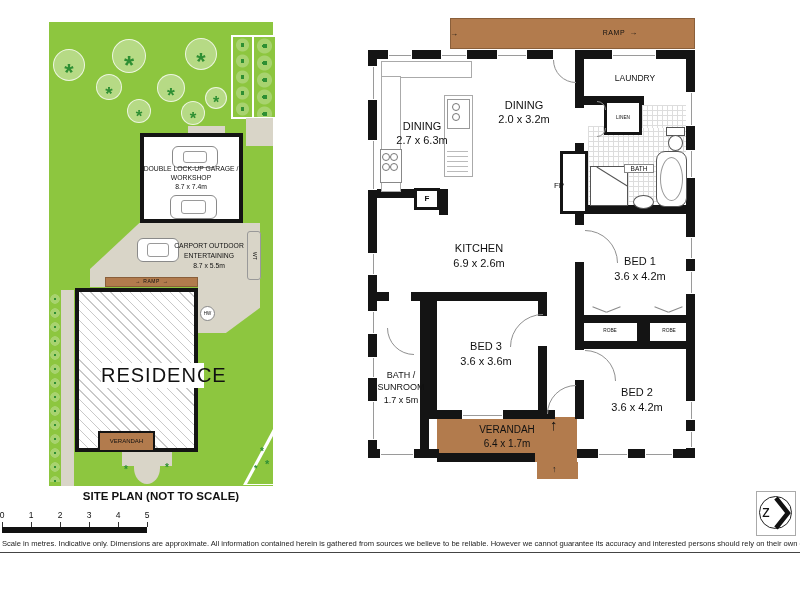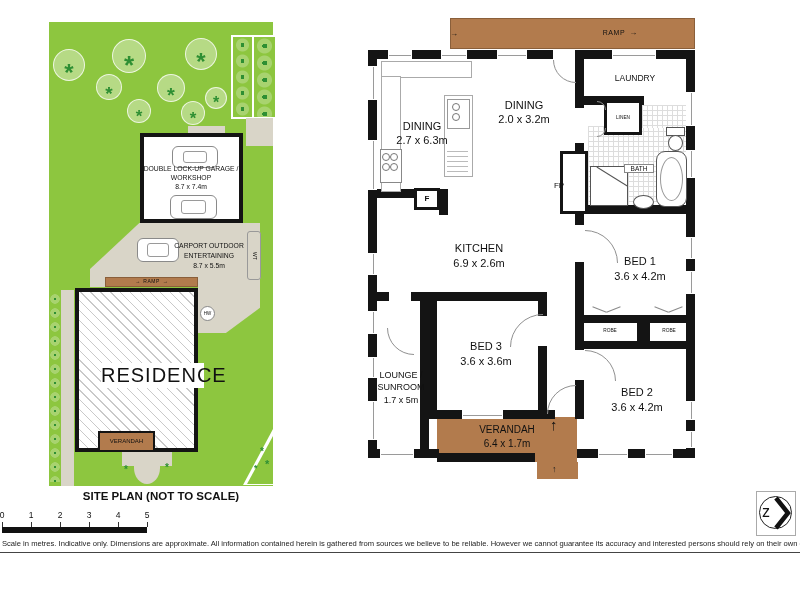--- a/index.html
+++ b/index.html
@@ -223,21 +223,21 @@
   <div class="lbl" style="left:483px;top:113px;width:82px;font-size:11px;">2.0 x 3.2m</div>
   <div class="lbl" style="left:594px;top:74px;width:82px;font-size:8.5px;">LAUNDRY</div>
   <div class="lbl" style="left:438px;top:242px;width:82px;font-size:11px;">KITCHEN</div>
   <div class="lbl" style="left:438px;top:257px;width:82px;font-size:11px;">6.9 x 2.6m</div>
   <div class="lbl" style="left:599px;top:255px;width:82px;font-size:11px;">BED 1</div>
   <div class="lbl" style="left:599px;top:270px;width:82px;font-size:11px;">3.6 x 4.2m</div>
   <div class="lbl" style="left:586px;top:328px;width:48px;font-size:4.8px;">ROBE</div>
   <div class="lbl" style="left:648px;top:328px;width:42px;font-size:4.8px;">ROBE</div>
   <div class="lbl" style="left:445px;top:340px;width:82px;font-size:11px;">BED 3</div>
   <div class="lbl" style="left:445px;top:355px;width:82px;font-size:11px;">3.6 x 3.6m</div>
-  <div class="lbl" style="left:372px;top:370px;width:58px;font-size:9px;">LOUNGE /</div>
+  <div class="lbl" style="left:372px;top:370px;width:58px;font-size:9px;">BATH /</div>
   <div class="lbl" style="left:372px;top:382px;width:58px;font-size:9px;">SUNROOM</div>
   <div class="lbl" style="left:372px;top:395px;width:58px;font-size:9px;">1.7 x 5m</div>
   <div class="lbl" style="left:596px;top:386px;width:82px;font-size:11px;">BED 2</div>
   <div class="lbl" style="left:596px;top:401px;width:82px;font-size:11px;">3.6 x 4.2m</div>
   <div class="lbl" style="left:466px;top:424px;width:82px;font-size:10px;">VERANDAH</div>
   <div class="lbl" style="left:466px;top:438px;width:82px;font-size:10px;">6.4 x 1.7m</div>
   <span class="lbl" style="left:550px;top:416px;font-size:15px;font-weight:bold;">↑</span>
   <span class="lbl" style="left:552px;top:464px;font-size:9px;color:#222;">↑</span>
 
   <span class="lbl" style="left:-3px;top:511px;width:10px;font-size:8.5px;">0</span>

